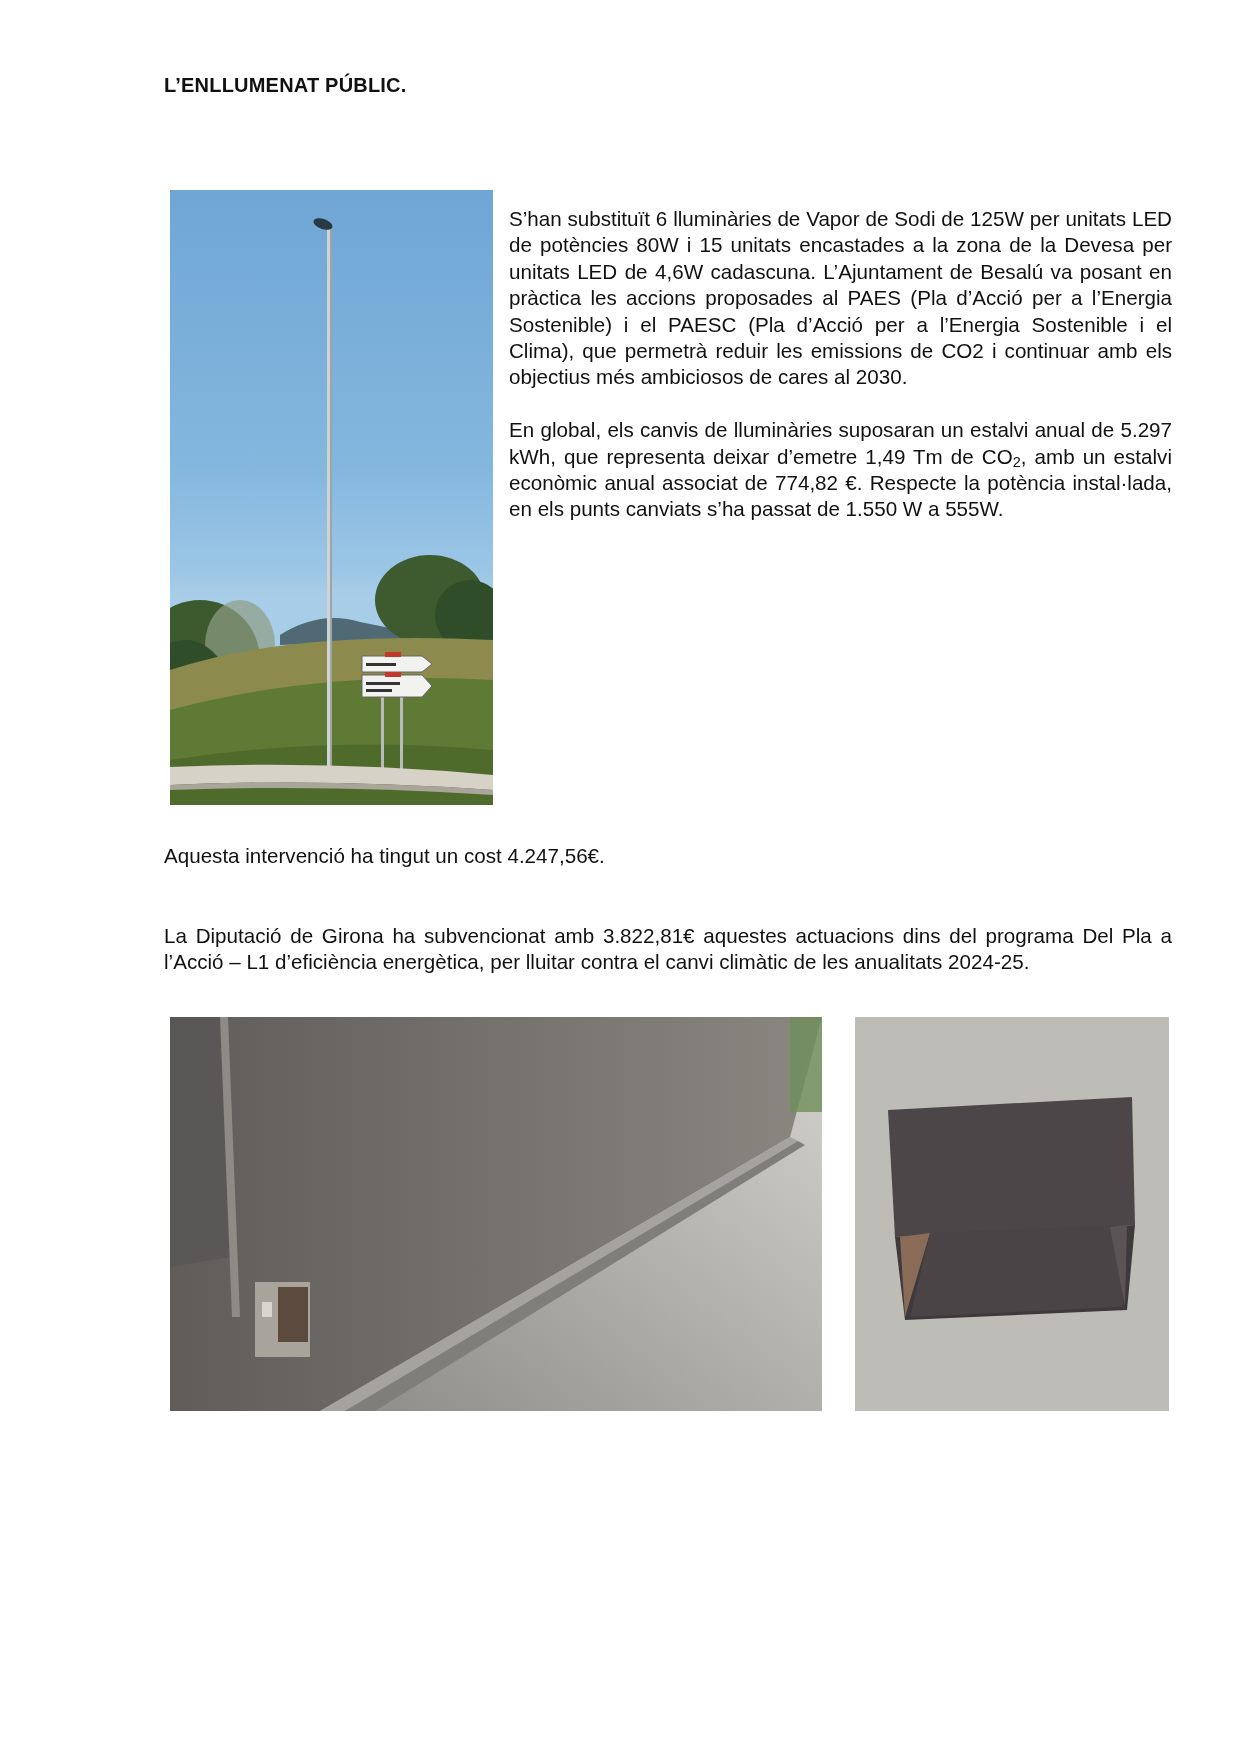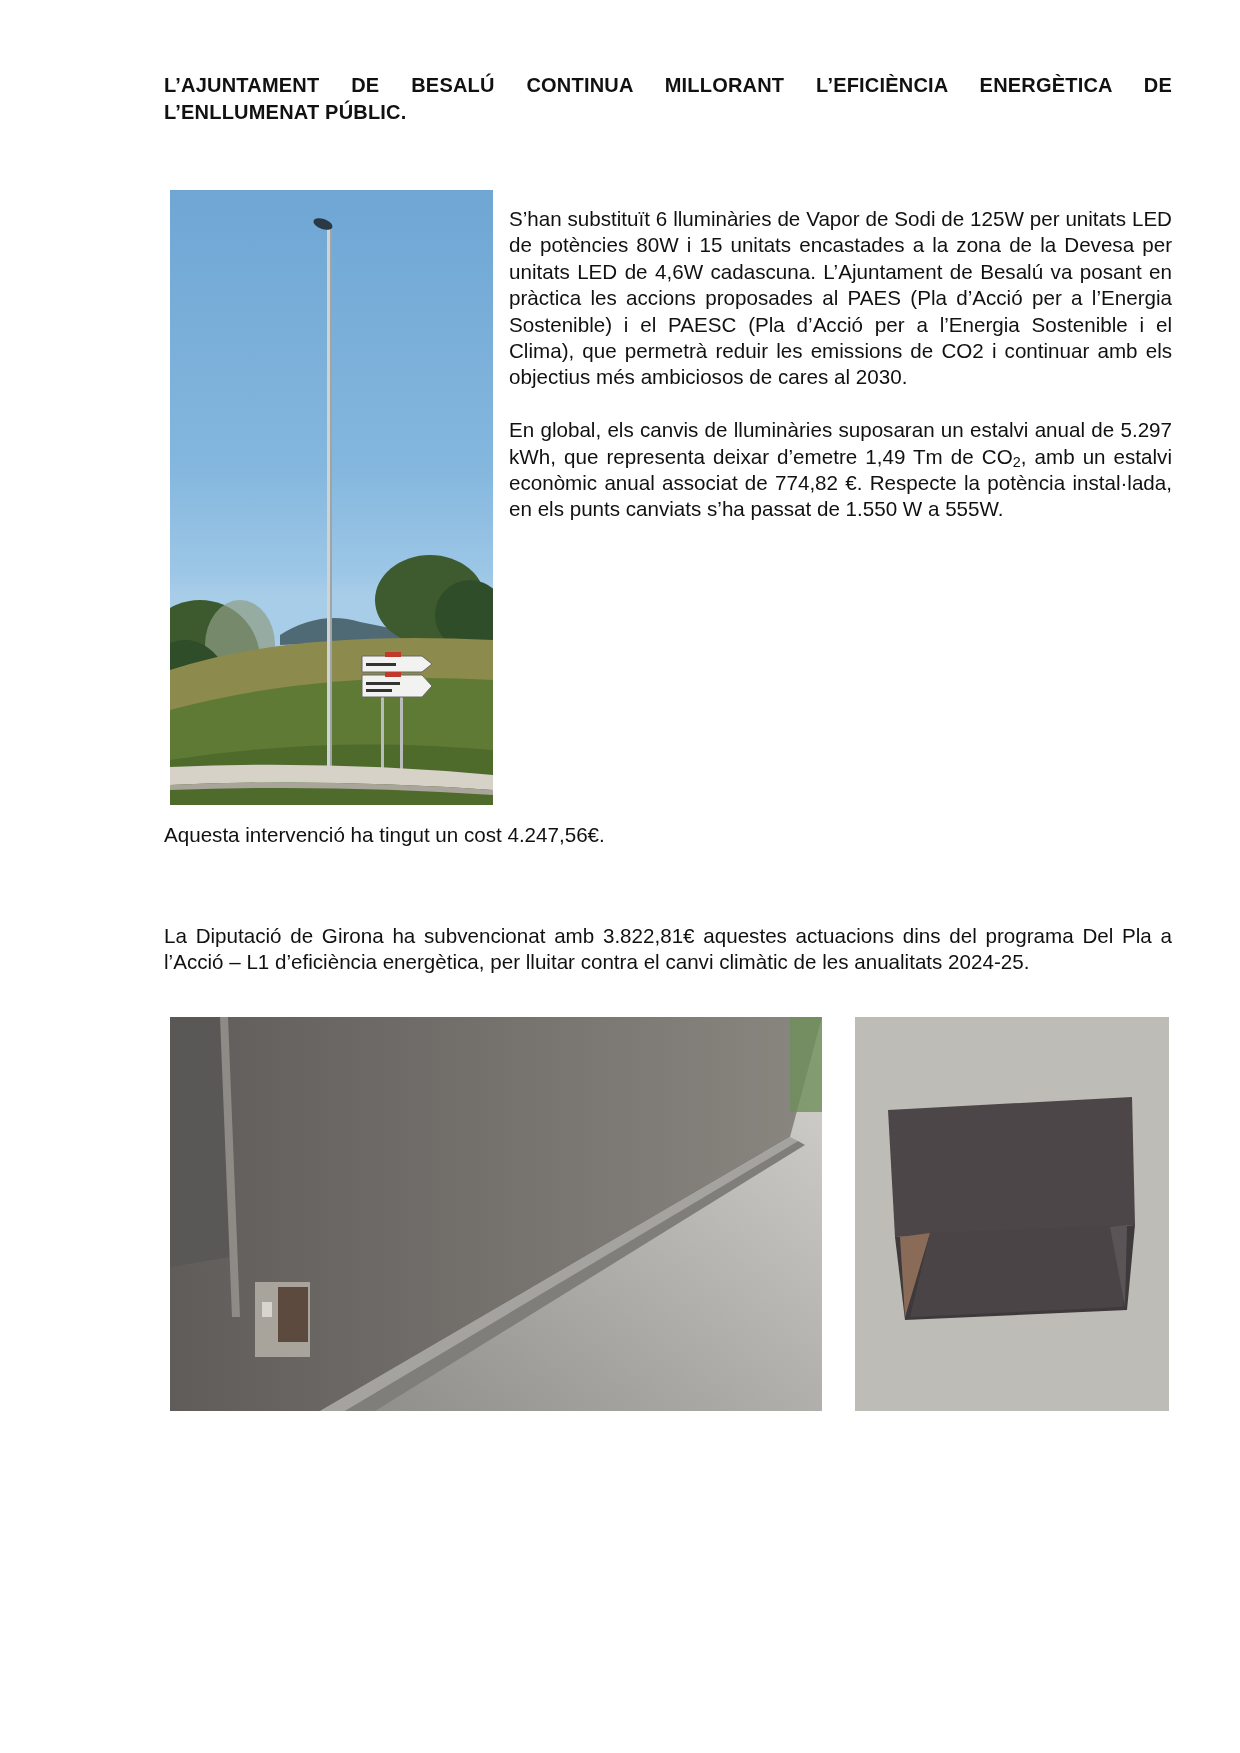--- a/index.html
+++ b/index.html
@@ -20,31 +20,30 @@
     background: linear-gradient(180deg, #6fa6d4 0%, #84b7de 45%, #9cc6e6 62%, #a8cde8 66%); }
   .text-col {
     position: absolute; left: 509px; top: 206px; width: 663px;
     font-size: 20.6px; line-height: 26.4px; text-align: justify;
   }
   .text-col p { margin: 0 0 26.4px 0; }
   .full-p {
     position: absolute; left: 164px; width: 1008px;
     font-size: 20.6px; line-height: 26.4px; text-align: justify; margin: 0;
   }
-  #p-cost { top: 822px; }
+  #p-cost { top: 843px; }
   #p-subsidy { top: 923px; }
   #photo-wall { left: 170px; top: 1017px; width: 652px; height: 394px; background: #6e6b68; }
   #photo-fixture { left: 855px; top: 1017px; width: 314px; height: 394px; background: #b9b8b2; }
   sub { font-size: 0.7em; vertical-align: -0.2em; line-height: 0; }
 </style>
 </head>
 <body>
 
 <h1 class="title">
-  <span class="l1">L’AJUNTAMENT DE BESALÚ CONTINUA MILLORANT L’EFICIÈNCIA ENERGÈTICA DE</span>
   <span class="l2">L’ENLLUMENAT PÚBLIC.</span>
 </h1>
 
 <div class="photo" id="photo-pole">
   <svg width="323" height="615" viewBox="0 0 323 615">
 
     <path d="M110 445 Q150 420 190 432 L230 440 L250 450 L110 455 Z" fill="#4f6a74"></path>
 
     <ellipse cx="30" cy="470" rx="60" ry="60" fill="#3c5a2e"></ellipse>
     <ellipse cx="70" cy="455" rx="35" ry="45" fill="#8f9e86" opacity="0.7"></ellipse>

